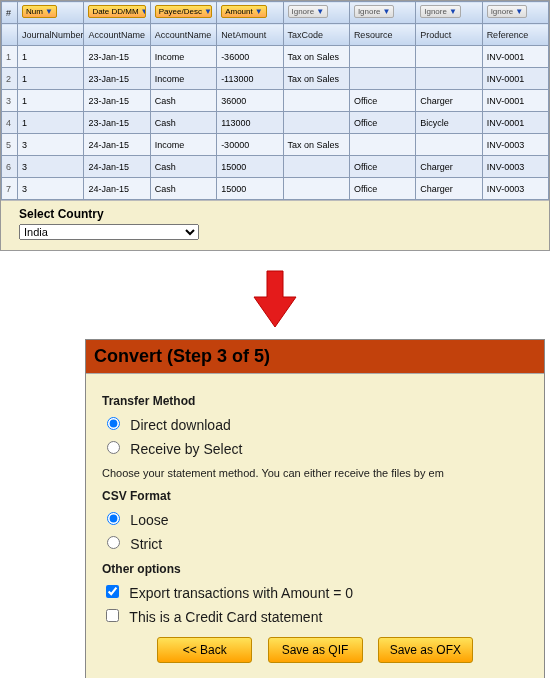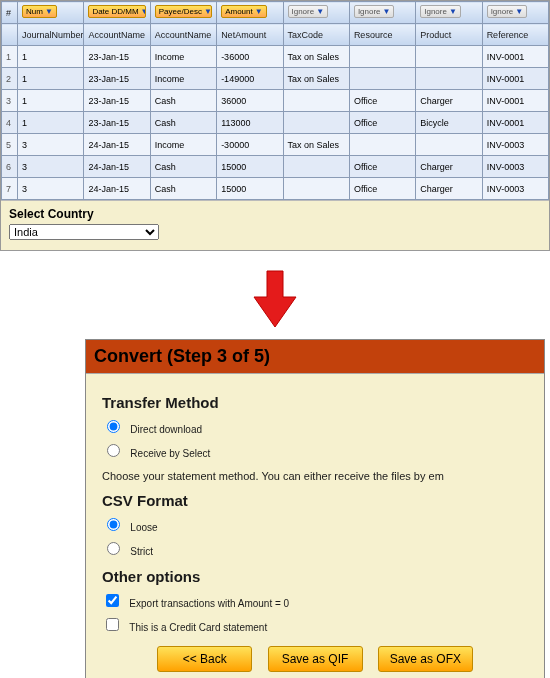--- a/index.html
+++ b/index.html
@@ -52,26 +52,26 @@
   .col-map.ignore {
     background: linear-gradient(#f5f5f5, #ddd);
     border-color: #aaa;
     color: #555;
   }
   .col-map .arrow { color: #1746b3; font-size:8px; margin-left:2px;}
   table.grid tbody tr:nth-child(odd) td { background: #eef3fb; }
   table.grid tbody tr:nth-child(even) td { background: #e2eaf7; }
   .country-panel {
     background: #f5f0cf;
-    padding: 6px 8px 10px 8px;
+    padding: 6px 8px 10px 18px;
     border-top: 1px solid #bbb;
   }
   .country-panel .lbl { font-weight: bold; font-size: 12px; }
   select.country {
-    width: 150px;
+    width: 180px;
     font-size: 11px;
     margin-top: 3px;
   }
   .btn-row { margin-top: 14px; }
   .ybtn {
     display: inline-block;
     background: linear-gradient(#ffe259, #ffa200);
     border: 1px solid #c08a00;
     border-radius: 3px;
     color: #000;
@@ -99,22 +99,22 @@
     font-weight: bold;
     font-size: 18px;
     padding: 6px 8px;
     border-bottom: 1px solid #aaa;
   }
   .step3-body {
     padding: 10px 16px 4px 16px;
     font-size: 12px;
     color: #1a1a1a;
   }
-  .step3-body .sect { font-weight: bold; margin: 10px 0 6px 0; font-size: 15px; }
-  .step3-body label { font-size: 10px; margin-left: 4px; }
+  .step3-body .sect { font-weight: bold; margin: 10px 0 6px 0; font-size: 12px; }
+  .step3-body label { font-size: 14px; margin-left: 4px; }
   .radio-row, .check-row { margin: 5px 0; }
   .desc { font-size: 11px; margin: 10px 0 6px 0; white-space: nowrap; overflow:hidden;}
   .step3-btns { text-align: center; margin-top: 12px; }
   .step3-btns .ybtn { min-width: 95px; margin: 0 6px; padding: 5px 10px; font-size:12px;}
 </style>
 </head>
 <body>
 
 <div class="top-section">
   <div class="grid-wrap">
@@ -153,21 +153,21 @@
             <td>Tax on Sales</td>
             <td></td>
             <td></td>
             <td>INV-0001</td>
           </tr>
           <tr>
             <td class="col-idx">2</td>
             <td>1</td>
             <td>23-Jan-15</td>
             <td>Income</td>
-            <td>-149000</td>
+            <td>-113000</td>
             <td>Tax on Sales</td>
             <td></td>
             <td></td>
             <td>INV-0001</td>
           </tr>
           <tr>
             <td class="col-idx">3</td>
             <td>1</td>
             <td>23-Jan-15</td>
             <td>Cash</td>

